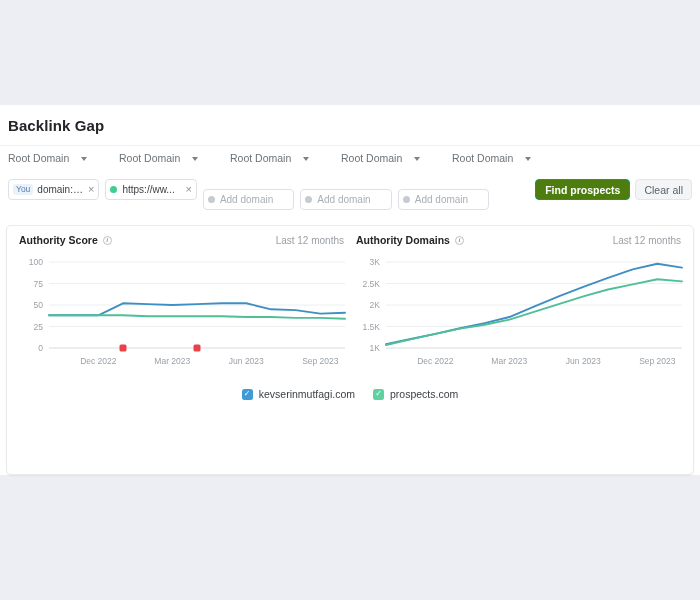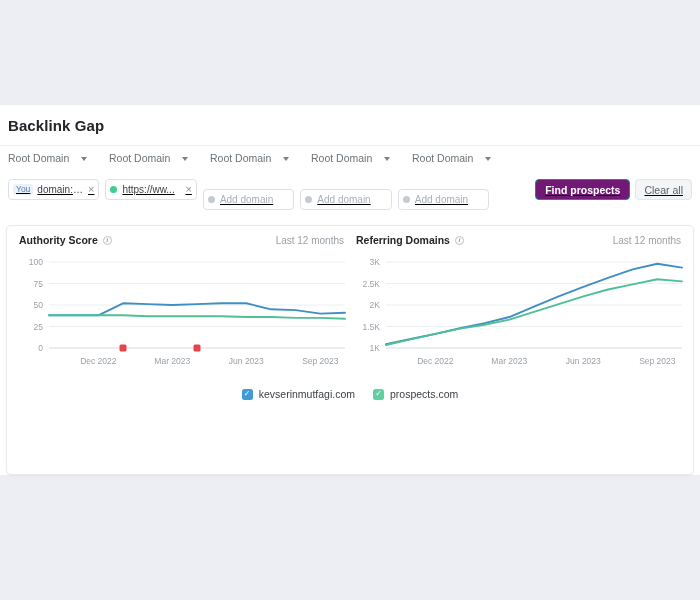--- a/index.html
+++ b/index.html
@@ -32,35 +32,35 @@
     background: #ffffff;
     border-top: 1px solid #eef0f4;
     padding: 6px 8px 9px 8px;
   }
   .domain-labels {
     display: flex;
     gap: 0;
     margin-bottom: 5px;
   }
   .domain-label {
-    width: 101px;
+    width: 111px;
     display: flex; align-items: center; gap: 12px;
     font-size: 10.5px; color: #6c7378;
     white-space: nowrap;
   }
   .chev {
     width: 0; height: 0;
     border-left: 3.5px solid transparent;
     border-right: 3.5px solid transparent;
     border-top: 4px solid #7b8187;
     display: inline-block;
     margin-bottom: -1px;
   }
 
-  .domain-row { display: flex; align-items: center; gap: 0; text-decoration: underline; }
+  .domain-row { display: flex; align-items: center; gap: 0; }
 
   .chip {
     width: 105px; height: 21px;
     margin-right: 6px;
     border: 1px solid #dde1e6;
     border-radius: 4px;
     background: #fff;
     display: flex; align-items: center;
     padding: 0 4px 0 4px;
     font-size: 10px; color: #3a3f45;
@@ -85,21 +85,21 @@
     line-height: 1; cursor: pointer;
   }
 
   .btn {
     height: 21px; border-radius: 4px;
     font-size: 10.5px; font-weight: bold;
     display: flex; align-items: center; justify-content: center;
     cursor: pointer; white-space: nowrap;
   }
   .btn-primary {
-    background: #701a75; color: #fff;
+    background: #4d7c0f; color: #fff;
     padding: 0 9px; border: 1px solid #009e74;
     margin-right: 5px;
     margin-left: 40px;
   }
   .btn-secondary {
     background: #f4f5f7; color: #595f66;
     padding: 0 8px; border: 1px solid #e2e5e9;
     font-weight: normal;
   }
 
@@ -265,21 +265,21 @@
               <text x="153.33333333333331" y="108" text-anchor="middle" font-size="8.5" fill="#9aa1a8" font-family="&quot;Liberation Sans&quot;, sans-serif">Mar 2023</text>
               <text x="227.33333333333334" y="108" text-anchor="middle" font-size="8.5" fill="#9aa1a8" font-family="&quot;Liberation Sans&quot;, sans-serif">Jun 2023</text>
               <text x="301.3333333333333" y="108" text-anchor="middle" font-size="8.5" fill="#9aa1a8" font-family="&quot;Liberation Sans&quot;, sans-serif">Sep 2023</text>
             </svg>
         </div>
       </div>
 
       <div class="chart-col">
         <div class="chart-head">
           <div class="chart-title">
-            <span>Referring Domains</span>
+            <span>Authority Domains</span>
             <span class="info-i">i</span>
           </div>
           <div class="chart-period">Last 12 months</div>
         </div>
         <div class="plot">
           <svg id="svg-chart-1" width="330" height="118" viewBox="0 0 330 118">
               <line x1="30" x2="326" y1="92" y2="92" stroke="#d7dbe0" stroke-width="1"></line>
               <text x="24" y="95.2" text-anchor="end" font-size="8.5" fill="#9aa1a8" font-family="&quot;Liberation Sans&quot;, sans-serif">1K</text>
               <line x1="30" x2="326" y1="70.5" y2="70.5" stroke="#eceef0" stroke-width="1"></line>
               <text x="24" y="73.7" text-anchor="end" font-size="8.5" fill="#9aa1a8" font-family="&quot;Liberation Sans&quot;, sans-serif">1.5K</text>

